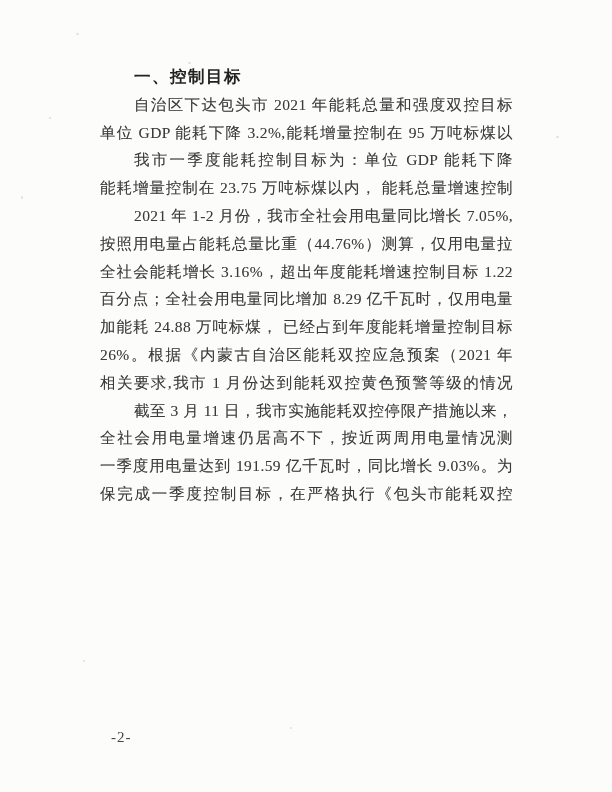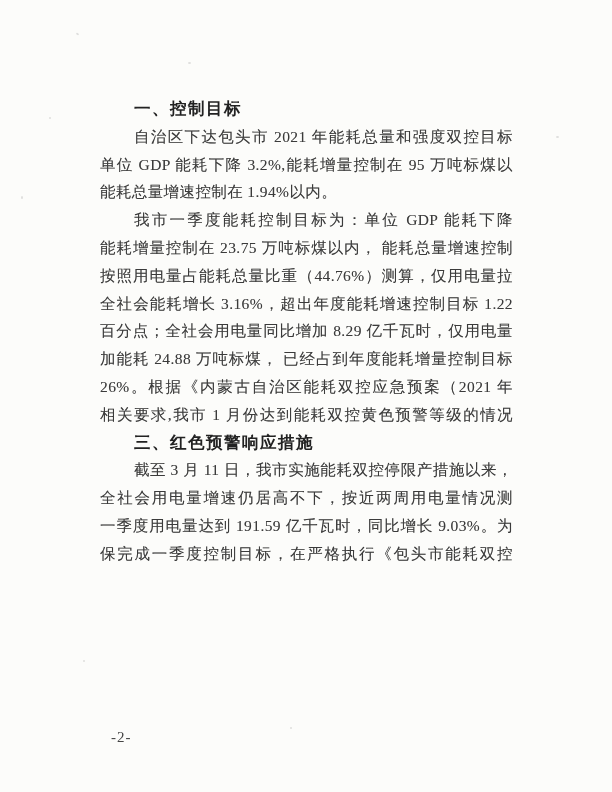--- a/index.html
+++ b/index.html
@@ -14,21 +14,20 @@
     background: #fcfcfa;
     overflow: hidden;
     font-family: "Liberation Serif", "DejaVu Serif", serif;
     color: #3b3b3b;
   }
   .text-block {
     position: absolute;
     left: 100px;
     top: 63px;
     width: 413px;
-    margin-top: 32px;
   }
   .ln {
     font-size: 15.5px;
     line-height: 27.8px;
     height: 27.8px;
     overflow: hidden;
     letter-spacing: 0.4px;
     white-space: nowrap;
     color: #3b3b3b;
     text-shadow: 0 0 0.4px rgba(60,60,60,0.35); 
@@ -88,30 +87,29 @@
   <span class="speck s4"></span>
   <span class="speck s5"></span>
   <span class="speck s6"></span>
   <span class="speck s7"></span>
   <span class="speck s8"></span>
 
   <main class="text-block">
     <div class="ln heading">一、控制目标</div>
     <div class="ln indent fill">自治区下达包头市 2021 年能耗总量和强度双控目标为：</div>
     <div class="ln fill">单位 GDP 能耗下降 3.2%,能耗增量控制在 95 万吨标煤以内，</div>
-    <div class="ln">能耗总量增速控制在 1.94%以内。</div>
     <div class="ln indent fill">我市一季度能耗控制目标为：单位 GDP 能耗下降 3.2%，</div>
     <div class="ln fill">能耗增量控制在 23.75 万吨标煤以内， 能耗总量增速控制在</div>
+    <div class="ln indent fill">2021 年 1-2 月份，我市全社会用电量同比增长 7.05%,</div>
     <div class="ln fill">按照用电量占能耗总量比重（44.76%）测算，仅用电量拉动</div>
     <div class="ln fill">全社会能耗增长 3.16%，超出年度能耗增速控制目标 1.22 个</div>
     <div class="ln fill">百分点；全社会用电量同比增加 8.29 亿千瓦时，仅用电量增</div>
     <div class="ln fill">加能耗 24.88 万吨标煤， 已经占到年度能耗增量控制目标的</div>
     <div class="ln fill">26%。根据《内蒙古自治区能耗双控应急预案（2021 年版）》</div>
     <div class="ln fill">相关要求,我市 1 月份达到能耗双控黄色预警等级的情况下，</div>
-    <div class="ln heading">三、红色预警响应措施</div>
     <div class="ln indent fill">截至 3 月 11 日，我市实施能耗双控停限产措施以来，</div>
     <div class="ln fill">全社会用电量增速仍居高不下，按近两周用电量情况测算，</div>
     <div class="ln fill">一季度用电量达到 191.59 亿千瓦时，同比增长 9.03%。为确</div>
     <div class="ln fill">保完成一季度控制目标，在严格执行《包头市能耗双控（一</div>
   </main>
 
   <div class="page-number">-2-</div>
 
 </div>
 

